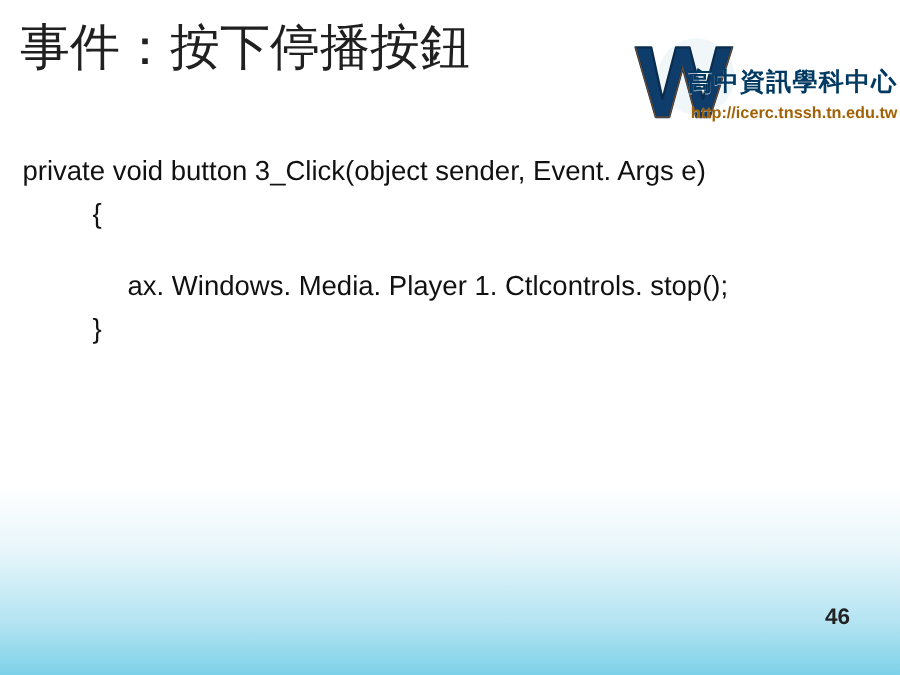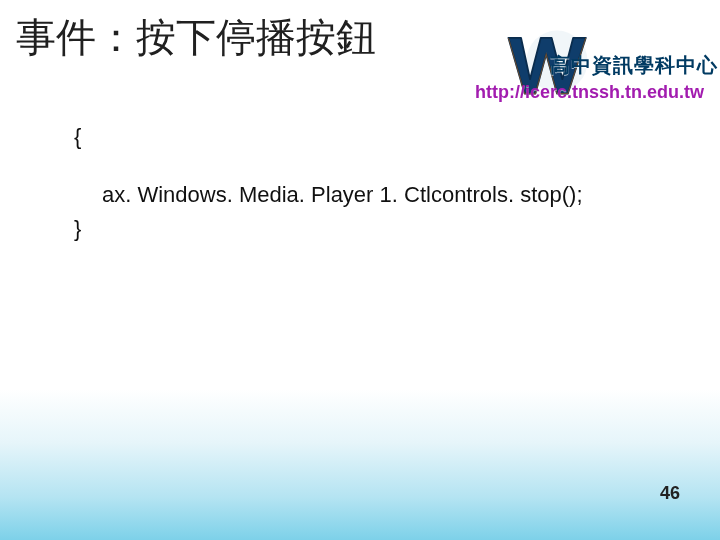--- a/index.html
+++ b/index.html
@@ -32,24 +32,24 @@
     font-weight: 800;
     font-size: 20px;
     color: #003a62;
     letter-spacing: 1px;
     text-shadow: 0 1px 0 rgba(255,255,255,.6);
     white-space: nowrap;
   }
   .brand-url {
     position: absolute;
     top: 58px;
-    right: 16px;
-    font-size: 18px;
+    right: 2px;
+    font-size: 13px;
     font-weight: 700;
-    color: #a21caf;
+    color: #a16207;
     text-shadow: 0 1px 0 rgba(255,255,255,.5);
     white-space: nowrap;
   }
 
   .slide-title {
     position: absolute;
     top: 10px;
     left: 16px;
     font-size: 40px;
     font-weight: 400;
@@ -93,18 +93,19 @@
       <path d="M6 22 L24 84 L36 84 L48 40 L60 84 L72 84 L92 22" fill="none" stroke="#8c5a2b" stroke-width="1.2" opacity=".7"></path>
     </svg>
   </div>
   <div class="brand-title">高中資訊學科中心</div>
   <div class="brand-url">http://icerc.tnssh.tn.edu.tw</div>
 </div>
 
 <div class="slide-title">事件：按下停播按鈕</div>
 
 <div class="code-block">
+  <div class="code-line">private void button 3_Click(object sender, Event. Args e)</div>
   <div class="code-line ind1">{</div>
   <div class="code-line ind2">ax. Windows. Media. Player 1. Ctlcontrols. stop();</div>
   <div class="code-line ind1">}</div>
 </div>
 
 <div class="page-number">46</div>
 
 </body></html>

